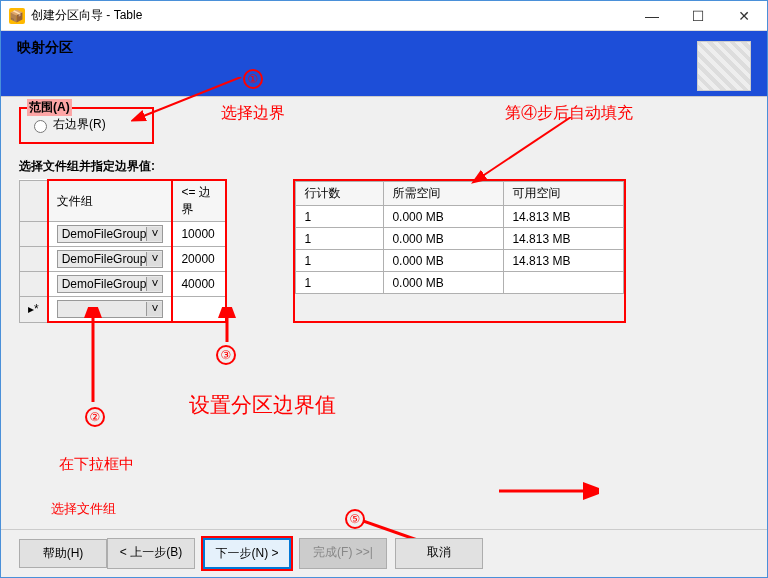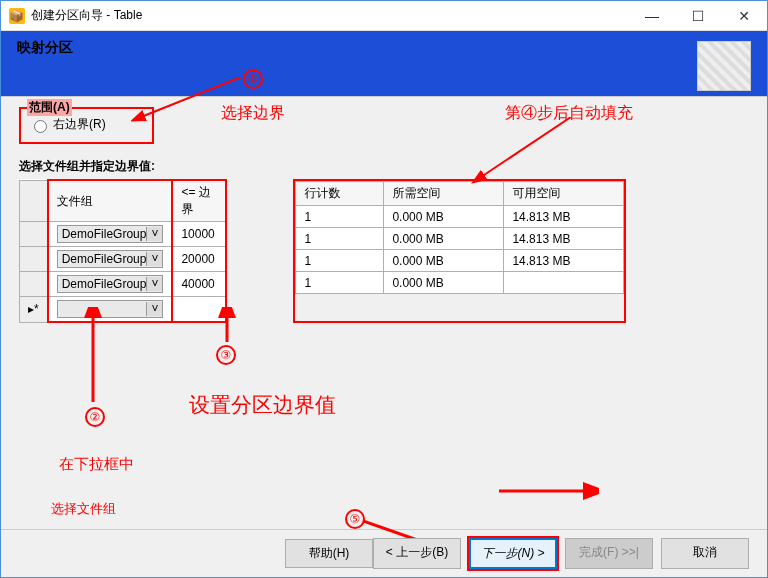--- a/index.html
+++ b/index.html
@@ -30,25 +30,25 @@
   .row-col { width:88px;}
   .req-col { width:120px;}
   .avail-col { width:120px;}
   .dropdown { display:flex; justify-content:space-between; align-items:center; background:#e9e9e9; border:1px solid #999; width:100%; height:18px; padding-left:4px;}
   .dropdown .chev { background:#ddd; width:16px; text-align:center; border-left:1px solid #999;}
   .row-marker { width:22px; background:#eee; text-align:center; }
   .btn-row { position:absolute; bottom:10px; right:18px; display:flex; gap:12px; }
   .btn { border:1px solid #adadad; background:#e1e1e1; padding:5px 14px; min-width:110px; text-align:center; position:relative;}
   .btn.disabled { color:#888; background:#ccc; }
   .btn.highlight { border:2px solid #ff0000; }
-  .footer { height:48px; border-top:1px solid #ccc; display:flex; align-items:center; padding:0 18px; justify-content:flex-end; background:#f0f0f0;}
+  .footer { height:48px; border-top:1px solid #ccc; display:flex; align-items:center; padding:0 18px; justify-content:flex-start; background:#f0f0f0;}
   .footer .right { display:flex; gap:8px; }
   .footer .btn { min-width:88px; padding:5px 10px;}
   .footer .btn.primary { border:2px solid #0078d7; background:#e5f1fb; }
-  .footer .btn.primary.highlight { outline:2px solid #ff0000;font-style:italic; }
+  .footer .btn.primary.highlight { outline:2px solid #ff0000; }
   
   .anno { position:absolute; color:#ff0000; font-size:14px; pointer-events:none; }
   .circ { border:2px solid #ff0000; border-radius:50%; width:20px; height:20px; display:flex; align-items:center; justify-content:center; font-size:12px; color:#ff0000; position:absolute;}
   svg.arrow { position:absolute; pointer-events:none; }
 </style>
 </head>
 <body>
 
 <div class="window">
 

